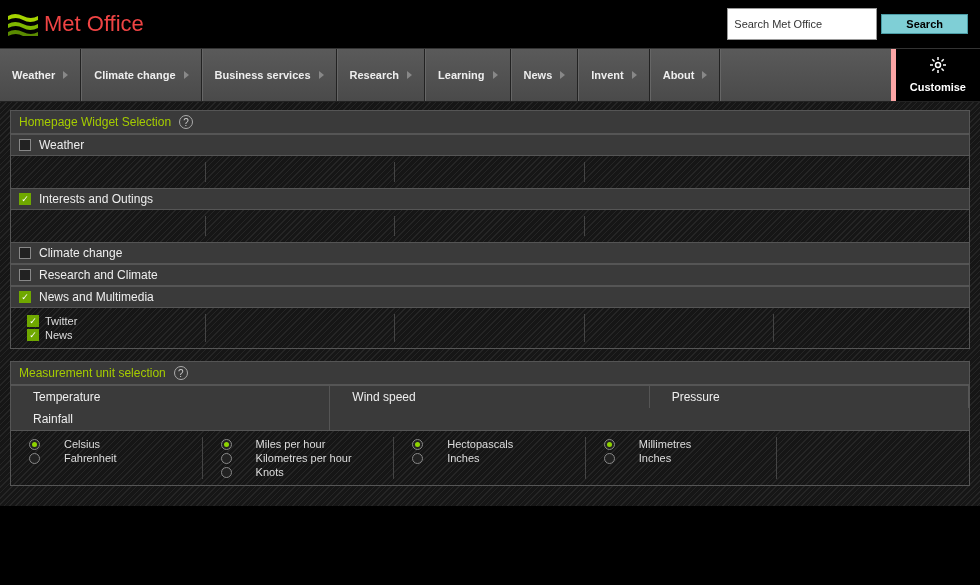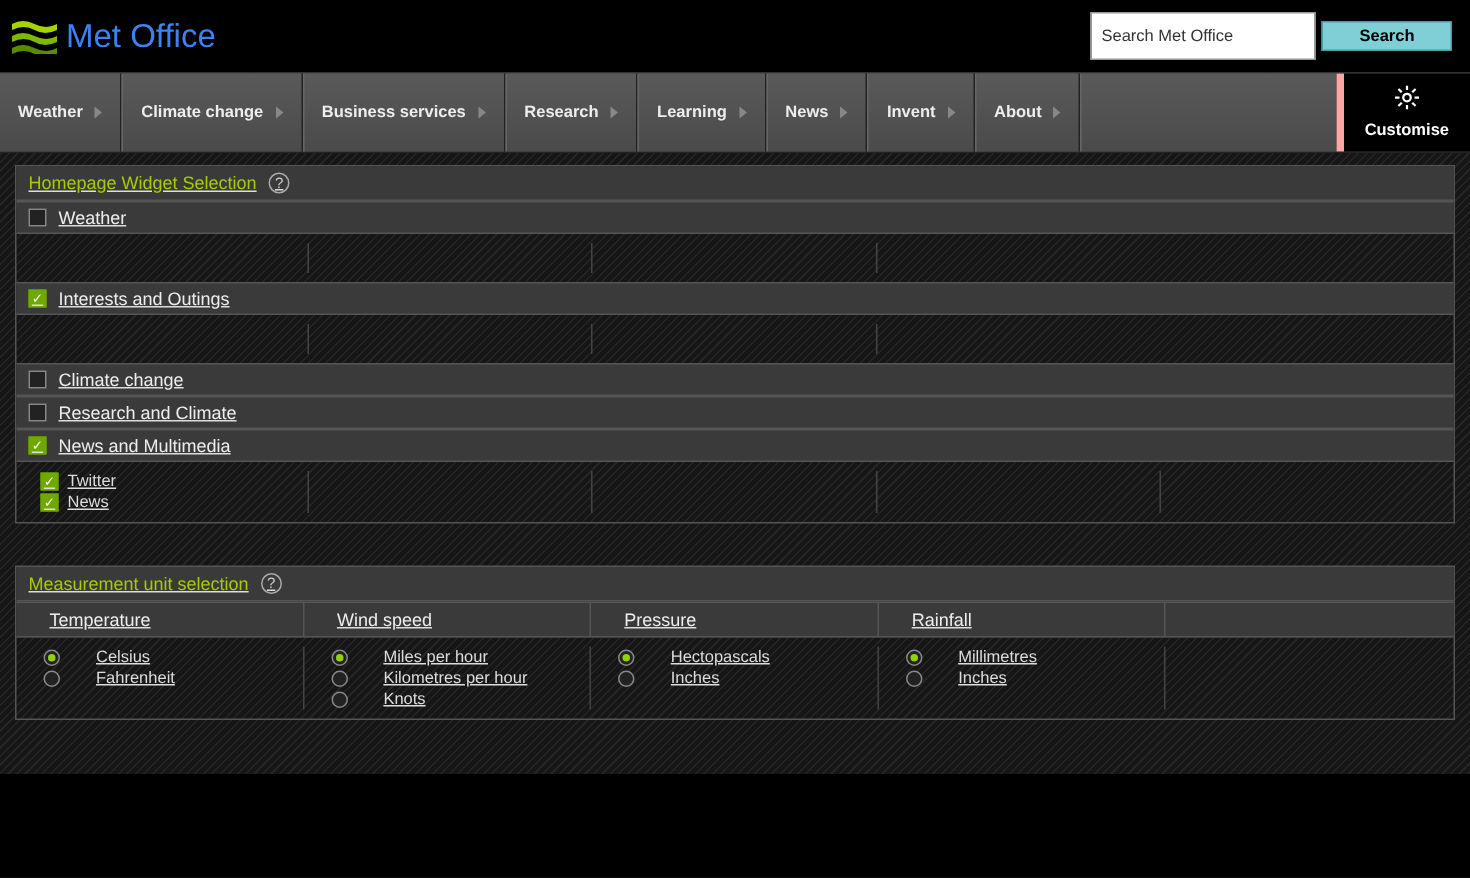--- a/index.html
+++ b/index.html
@@ -22,21 +22,21 @@
 .logo {
   display: flex;
   align-items: center;
   gap: 6px;
 }
 .logo-icon {
   width: 30px;
   height: 24px;
 }
 .logo-text {
-  color: #3b82f6;
+  color: #ef4444;
   font-size: 22px;
   font-weight: normal;
 }
 .search-area {
   display: flex;
   align-items: center;
   gap: 4px;
 }
 .search-input {
   width: 150px;
@@ -98,22 +98,21 @@
   flex-direction: column;
 }
 .gear-icon { width: 16px; height: 16px; }
 .content {
   padding: 8px 10px;
   background-color: #1a1a1a;
   background-image: repeating-linear-gradient(135deg, #252525 0, #252525 1px, #161616 1px, #161616 4px);
 }
 .panel {
   border: 1px solid #555;
-  margin-bottom: 28px;
-  text-decoration: underline;
+  margin-bottom: 12px;
 }
 .panel-title {
   display: flex;
   align-items: center;
   gap: 8px;
   background: #3a3a3a;
   border-bottom: 1px solid #555;
   padding: 4px 8px;
   color: #a5cc00;
   font-size: 12px;
@@ -165,21 +164,21 @@
 }
 .chk.checked { background: #6fa800; border-color: #6fa800; }
 .chk.checked::after {
   content: "✓";
   font-size: 9px;
   color: #fff;
   line-height: 1;
 }
 .units-header-row {
   display: grid;
-  grid-template-columns: repeat(5, 1fr);
+  grid-template-columns: repeat(3, 1fr);
   background: #3a3a3a;
   border-top: 1px solid #555;
   border-bottom: 1px solid #555;
 }
 .units-header-cell {
   padding: 4px 22px;
   color: #eee;
   font-size: 12px;
   border-right: 1px solid #555;
 }

